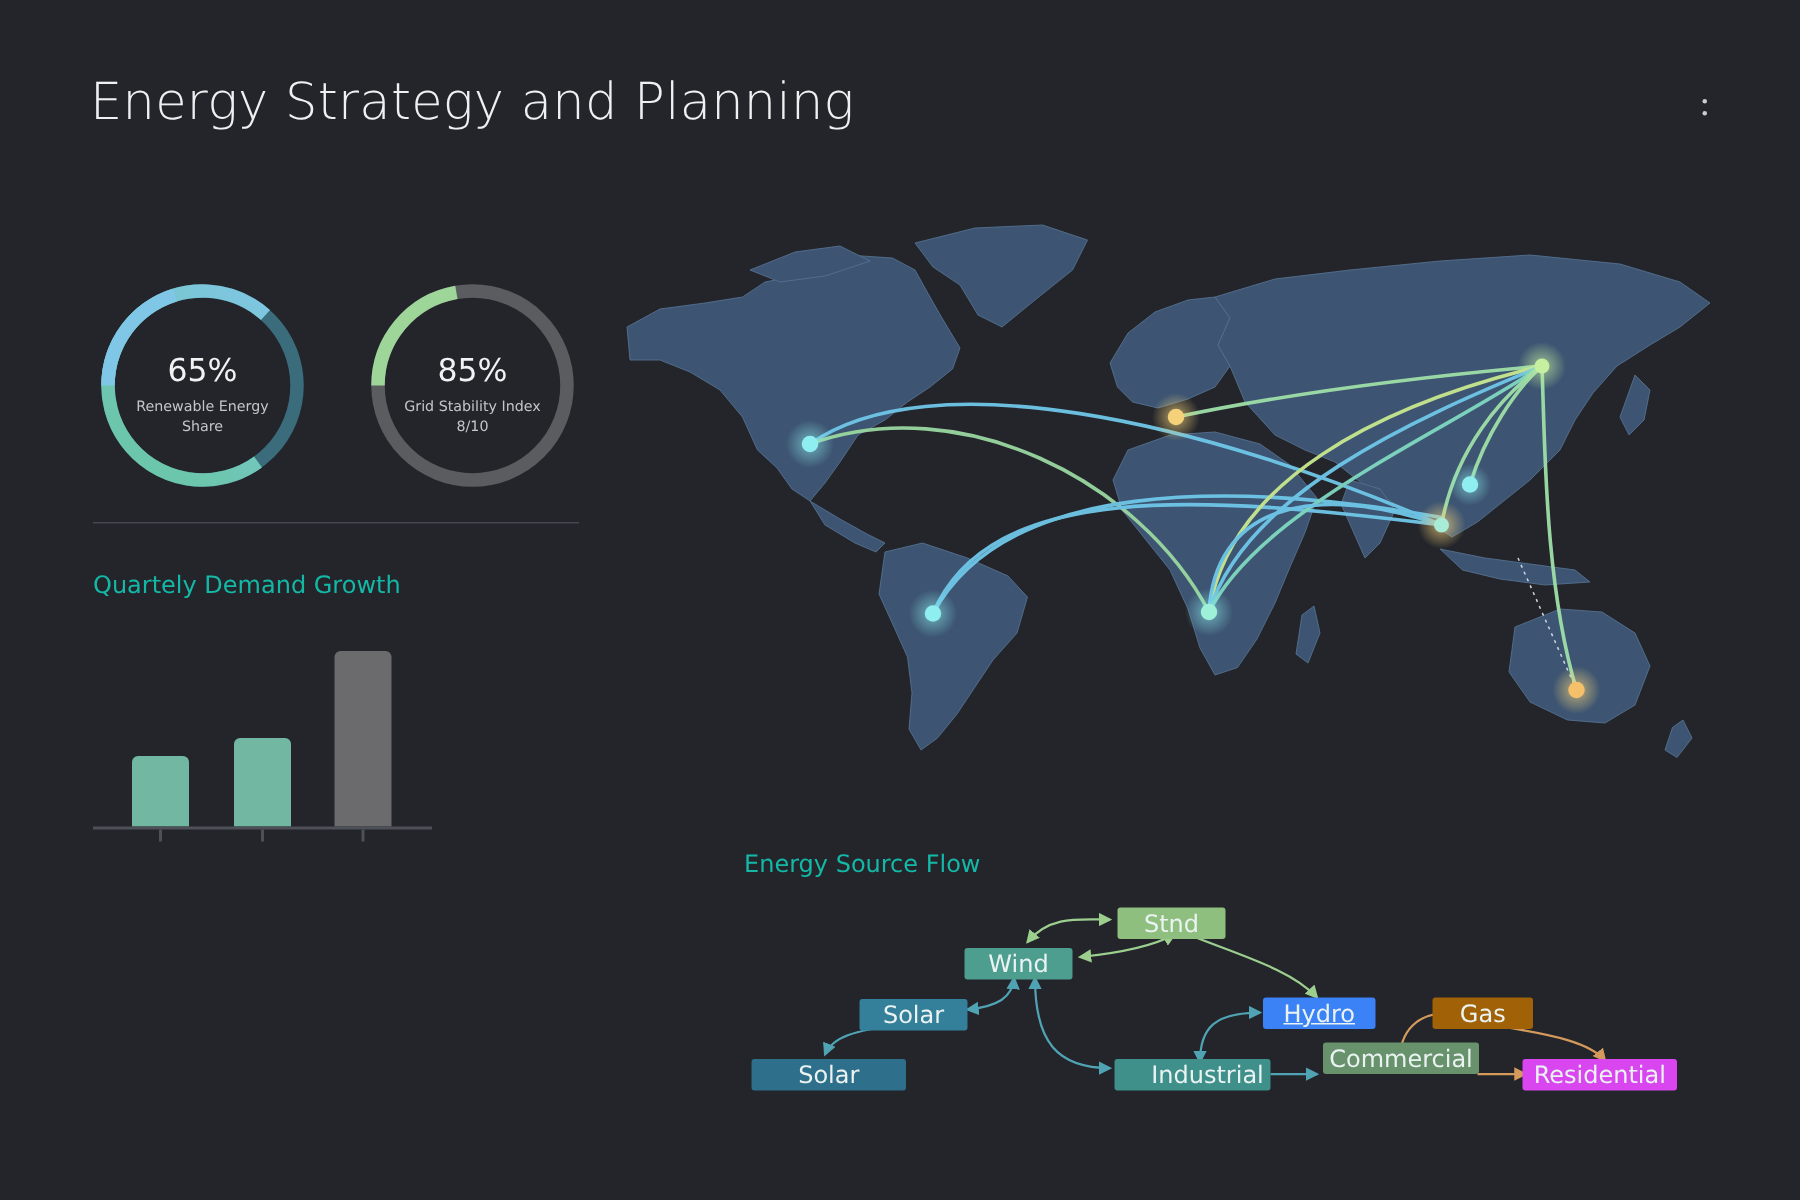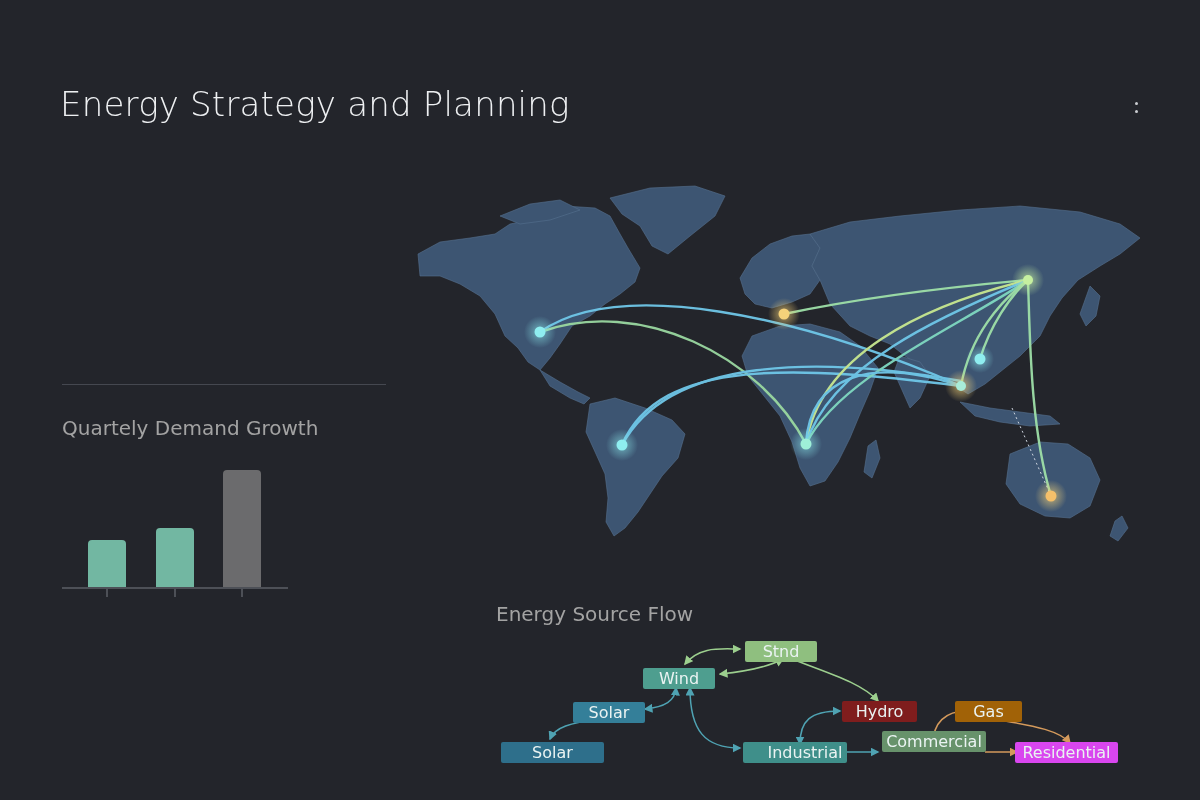--- a/index.html
+++ b/index.html
@@ -2,21 +2,21 @@
 <html><head>
 <meta charset="utf-8">
 <style>
   * { box-sizing: border-box; margin: 0; padding: 0; }
   html, body {
     width: 1200px; height: 800px; overflow: hidden;
     background: #23252b;
     font-family: "DejaVu Sans", "Liberation Sans", sans-serif;
     color: #e8eaec;
   }
-  .page { position: relative; width: 1200px; height: 636px; background: #23252b; margin-top: 36px; }
+  .page { position: relative; width: 1200px; height: 636px; background: #23252b; }
   .title {
     position: absolute; left: 60px; top: 48px;
     font-size: 34px; font-weight: 300; color: #eef0f2; letter-spacing: 0.2px;
     font-family: "DejaVu Sans", sans-serif;
   }
   .kebab {
     position: absolute; left: 1128px; top: 60px; width: 16px; height: 22px;
     display: flex; flex-direction: column; align-items: center; justify-content: center; gap: 5px;
     cursor: pointer;
   }
@@ -26,21 +26,21 @@
   .gauge svg { position: absolute; left: 0; top: 0; }
   .gauge .g-val {
     position: absolute; left: 0; right: 0; top: 50px; text-align: center;
     font-size: 21px; color: #f0f2f4;
   }
   .gauge .g-lbl {
     position: absolute; left: 10px; right: 10px; top: 80px; text-align: center;
     font-size: 9.5px; color: #c2c6ca; line-height: 13px;
   }
   .divider { position: absolute; left: 62px; top: 348px; width: 324px; height: 1px; background: #454850; }
-  .sec-title { position: absolute; font-size: 20px; color: #a3a3a3; font-weight: 400; }
+  .sec-title { position: absolute; font-size: 16px; color: #14b8a6; font-weight: 400; }
 
   .bars { position: absolute; left: 60px; top: 420px; width: 230px; height: 140px; }
   .bars .axis { position: absolute; left: 2px; top: 131px; width: 226px; height: 2px; background: #4d5057; }
   .bars .tick { position: absolute; top: 133px; width: 2px; height: 8px; background: #4d5057; }
   .bars .bar { position: absolute; bottom: 9px; width: 38px; border-radius: 4px 4px 0 0; }
 
   .map { position: absolute; left: 400px; top: 140px; width: 800px; height: 400px; }
 
   .flow { position: absolute; left: 490px; top: 595px; width: 700px; height: 150px; }
   .node {
@@ -53,21 +53,50 @@
 <body>
 
 <div class="page">
 
   <div class="title">Energy Strategy and Planning</div>
   <div class="kebab">
     <span></span>
     <span></span>
   </div>
 
-
+  <div class="gauge" style="left:63px; top:185px;">
+    <svg width="144" height="144" viewBox="0 0 144 144">
+      <defs>
+        <linearGradient id="g1" x1="0" y1="0" x2="0.3" y2="1">
+          <stop offset="0" stop-color="#80c6e6"></stop>
+          <stop offset="1" stop-color="#6cc6ab"></stop>
+        </linearGradient>
+      </defs>
+      <circle cx="72" cy="72" r="63" fill="none" stroke="#3b6c7c" stroke-width="9"></circle>
+      <circle cx="72" cy="72" r="63" fill="none" stroke="url(#g1)" stroke-width="9" stroke-dasharray="283 396" transform="rotate(54 72 72)"></circle>
+      <circle cx="72" cy="72" r="63" fill="none" stroke="#80c6e6" stroke-width="9" stroke-dasharray="80 396" transform="rotate(180 72 72)"></circle>
+    </svg>
+    <div class="g-val">65%</div>
+    <div class="g-lbl">
+      <div>Renewable Energy</div>
+      <div>Share</div>
+    </div>
+  </div>
+
+  <div class="gauge" style="left:243px; top:185px;">
+    <svg width="144" height="144" viewBox="0 0 144 144">
+      <circle cx="72" cy="72" r="63" fill="none" stroke="#5a5c60" stroke-width="9"></circle>
+      <circle cx="72" cy="72" r="63" fill="none" stroke="#9ed69a" stroke-width="9" stroke-dasharray="88 396" transform="rotate(180 72 72)"></circle>
+    </svg>
+    <div class="g-val">85%</div>
+    <div class="g-lbl">
+      <div>Grid Stability Index</div>
+      <div>8/10</div>
+    </div>
+  </div>
 
   <div class="divider"></div>
 
   <div class="sec-title" style="left:62px; top:380px;">Quartely Demand Growth</div>
 
   <div class="bars">
     <div class="bar" style="left:28px; height:47px; background:#72b7a2;"></div>
     <div class="bar" style="left:96px; height:59px; background:#72b7a2;"></div>
     <div class="bar" style="left:163px; height:117px; background:#6b6b6d;"></div>
     <div class="axis"></div>
@@ -195,20 +224,20 @@
         <path d="M357,121 L388,121" stroke="#4fa3b3" marker-end="url(#aB)"></path>
         <path d="M443,113 C443,92 455,80 477,80" stroke="#d49a5c" marker-start="url(#aOs)" marker-end="url(#aO)"></path>
         <path d="M495,121 L527,121" stroke="#d49a5c" marker-end="url(#aO)"></path>
         <path d="M515,90 C545,95 570,100 580,112" stroke="#d49a5c" marker-end="url(#aO)"></path>
       </g>
     </svg>
     <div class="node" style="left:255px; top:10px; width:72px; background:#8fbf7f;">Stnd</div>
     <div class="node" style="left:153px; top:37px; width:72px; background:#4e9e8f;">Wind</div>
     <div class="node" style="left:83px; top:71px; width:72px; background:#347f99;">Solar</div>
     <div class="node" style="left:11px; top:111px; width:103px; background:#2e6f8b;">Solar</div>
-    <div class="node" style="left:352px; top:70px; width:75px; background:#7f1d1d;">Hydro</div>
+    <div class="node" style="left:352px; top:70px; width:75px; background:#3b82f6;text-decoration:underline;">Hydro</div>
     <div class="node" style="left:465px; top:70px; width:67px; background:#a16207;">Gas</div>
     <div class="node" style="left:253px; top:111px; width:104px; background:#3f8f8a;padding-left:20px;">Industrial</div>
     <div class="node" style="left:392px; top:100px; width:104px; background:#67926b;">Commercial</div>
     <div class="node" style="left:525px; top:111px; width:103px; background:#d946ef;">Residential</div>
   </div>
 
 </div>
 
 </body></html>

